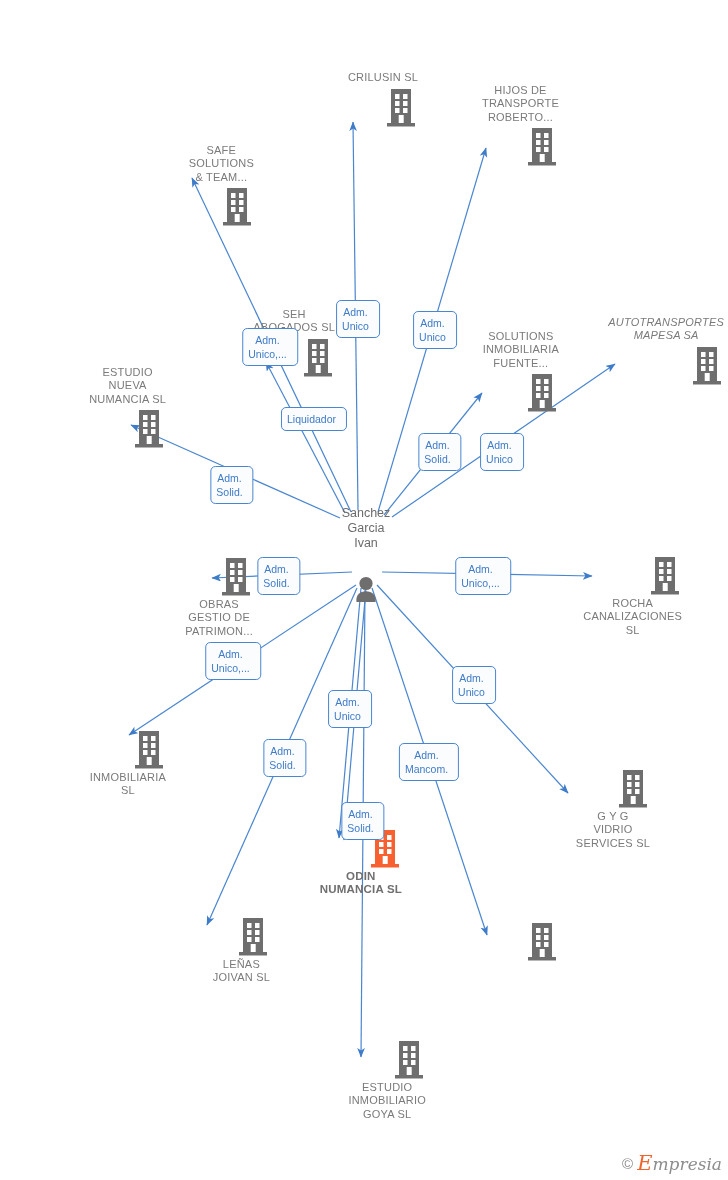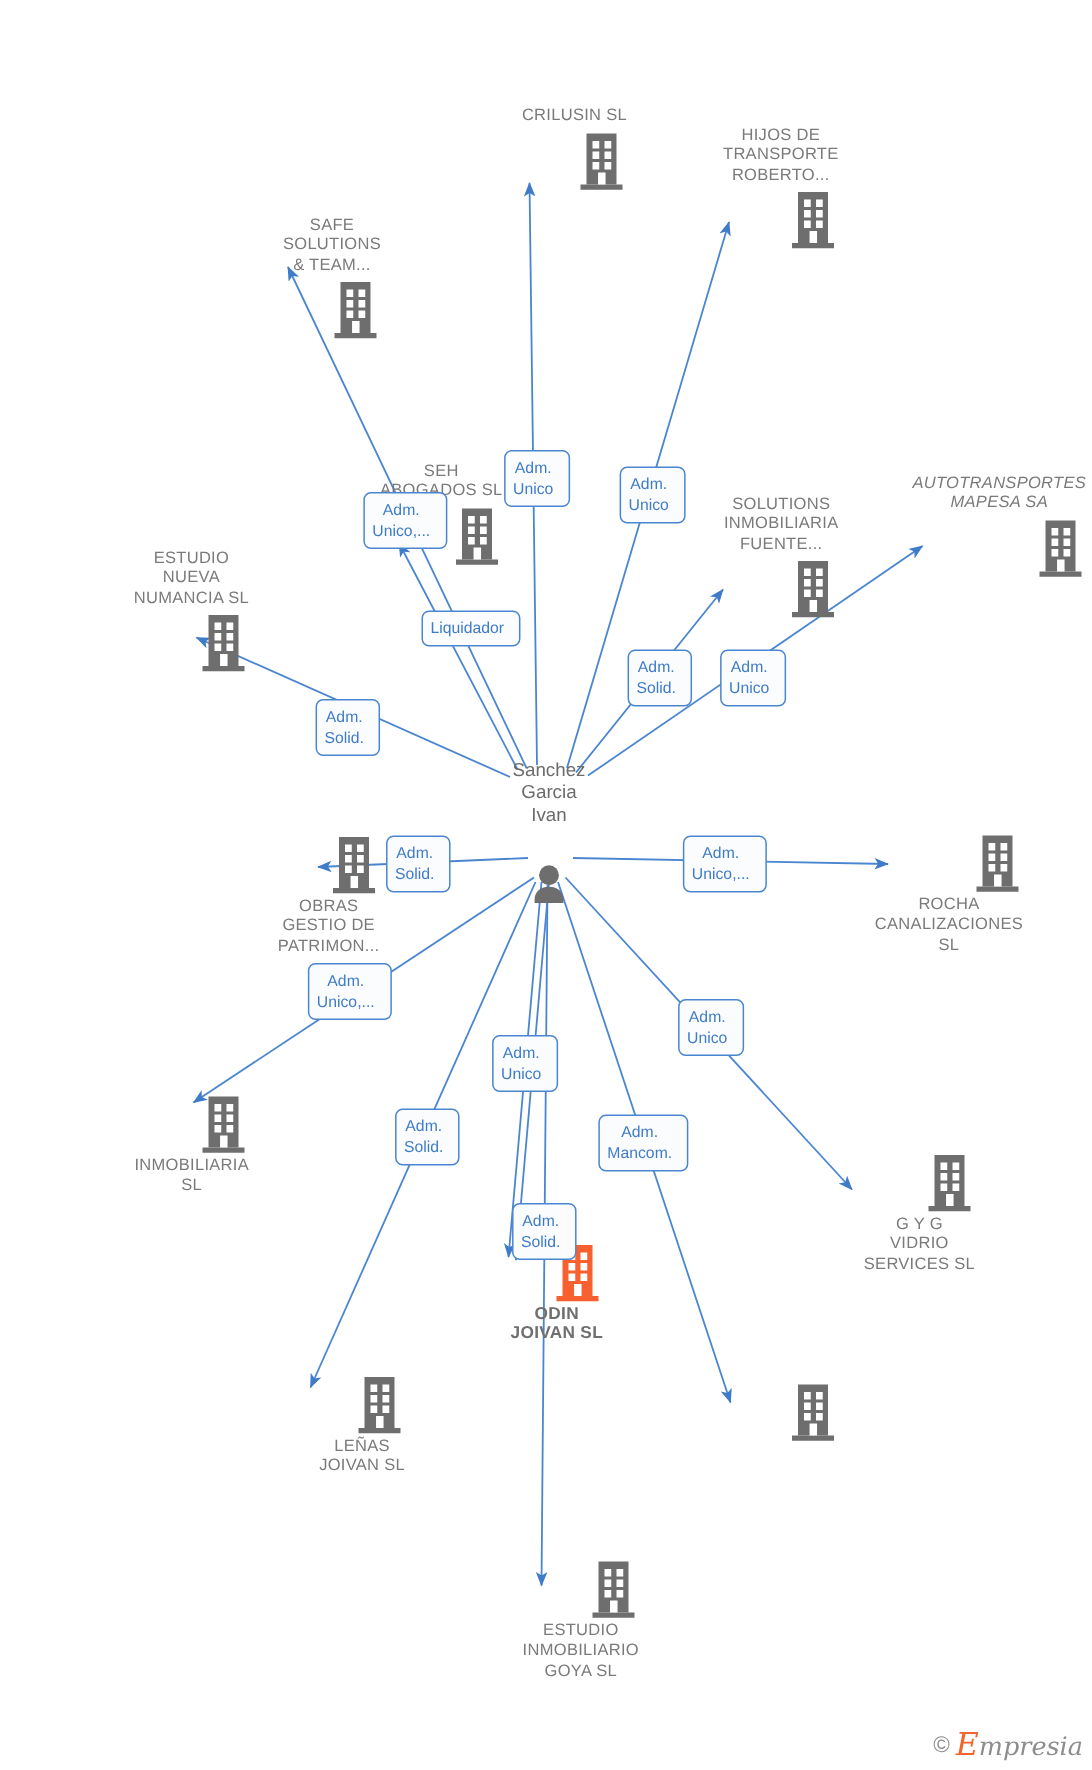--- a/index.html
+++ b/index.html
@@ -267,21 +267,21 @@
             <rect x="11" y="14" width="4.5" height="5"></rect>
             <rect x="19" y="14" width="4.5" height="5"></rect>
             <rect x="11" y="21" width="4.5" height="5"></rect>
             <rect x="19" y="21" width="4.5" height="5"></rect>
             <rect x="14.7" y="28" width="5" height="8"></rect>
           </g>
         </svg>
       </div>
       <div class="node below focus" style="left: 337px; top: 827.5px;">
         <div class="nlabel">ODIN
-JOIVAN  SL</div>
+NUMANCIA  SL</div>
         <svg class="bld" viewBox="0 0 34 40">
           <g fill="#f8612f">
             <path d="M7 2h20v34H7z"></path>
             <path d="M3 36h28v3.5H3z"></path>
           </g>
           <g fill="#ffffff">
             <rect x="11" y="7" width="4.5" height="5"></rect>
             <rect x="19" y="7" width="4.5" height="5"></rect>
             <rect x="11" y="14" width="4.5" height="5"></rect>
             <rect x="19" y="14" width="4.5" height="5"></rect>

